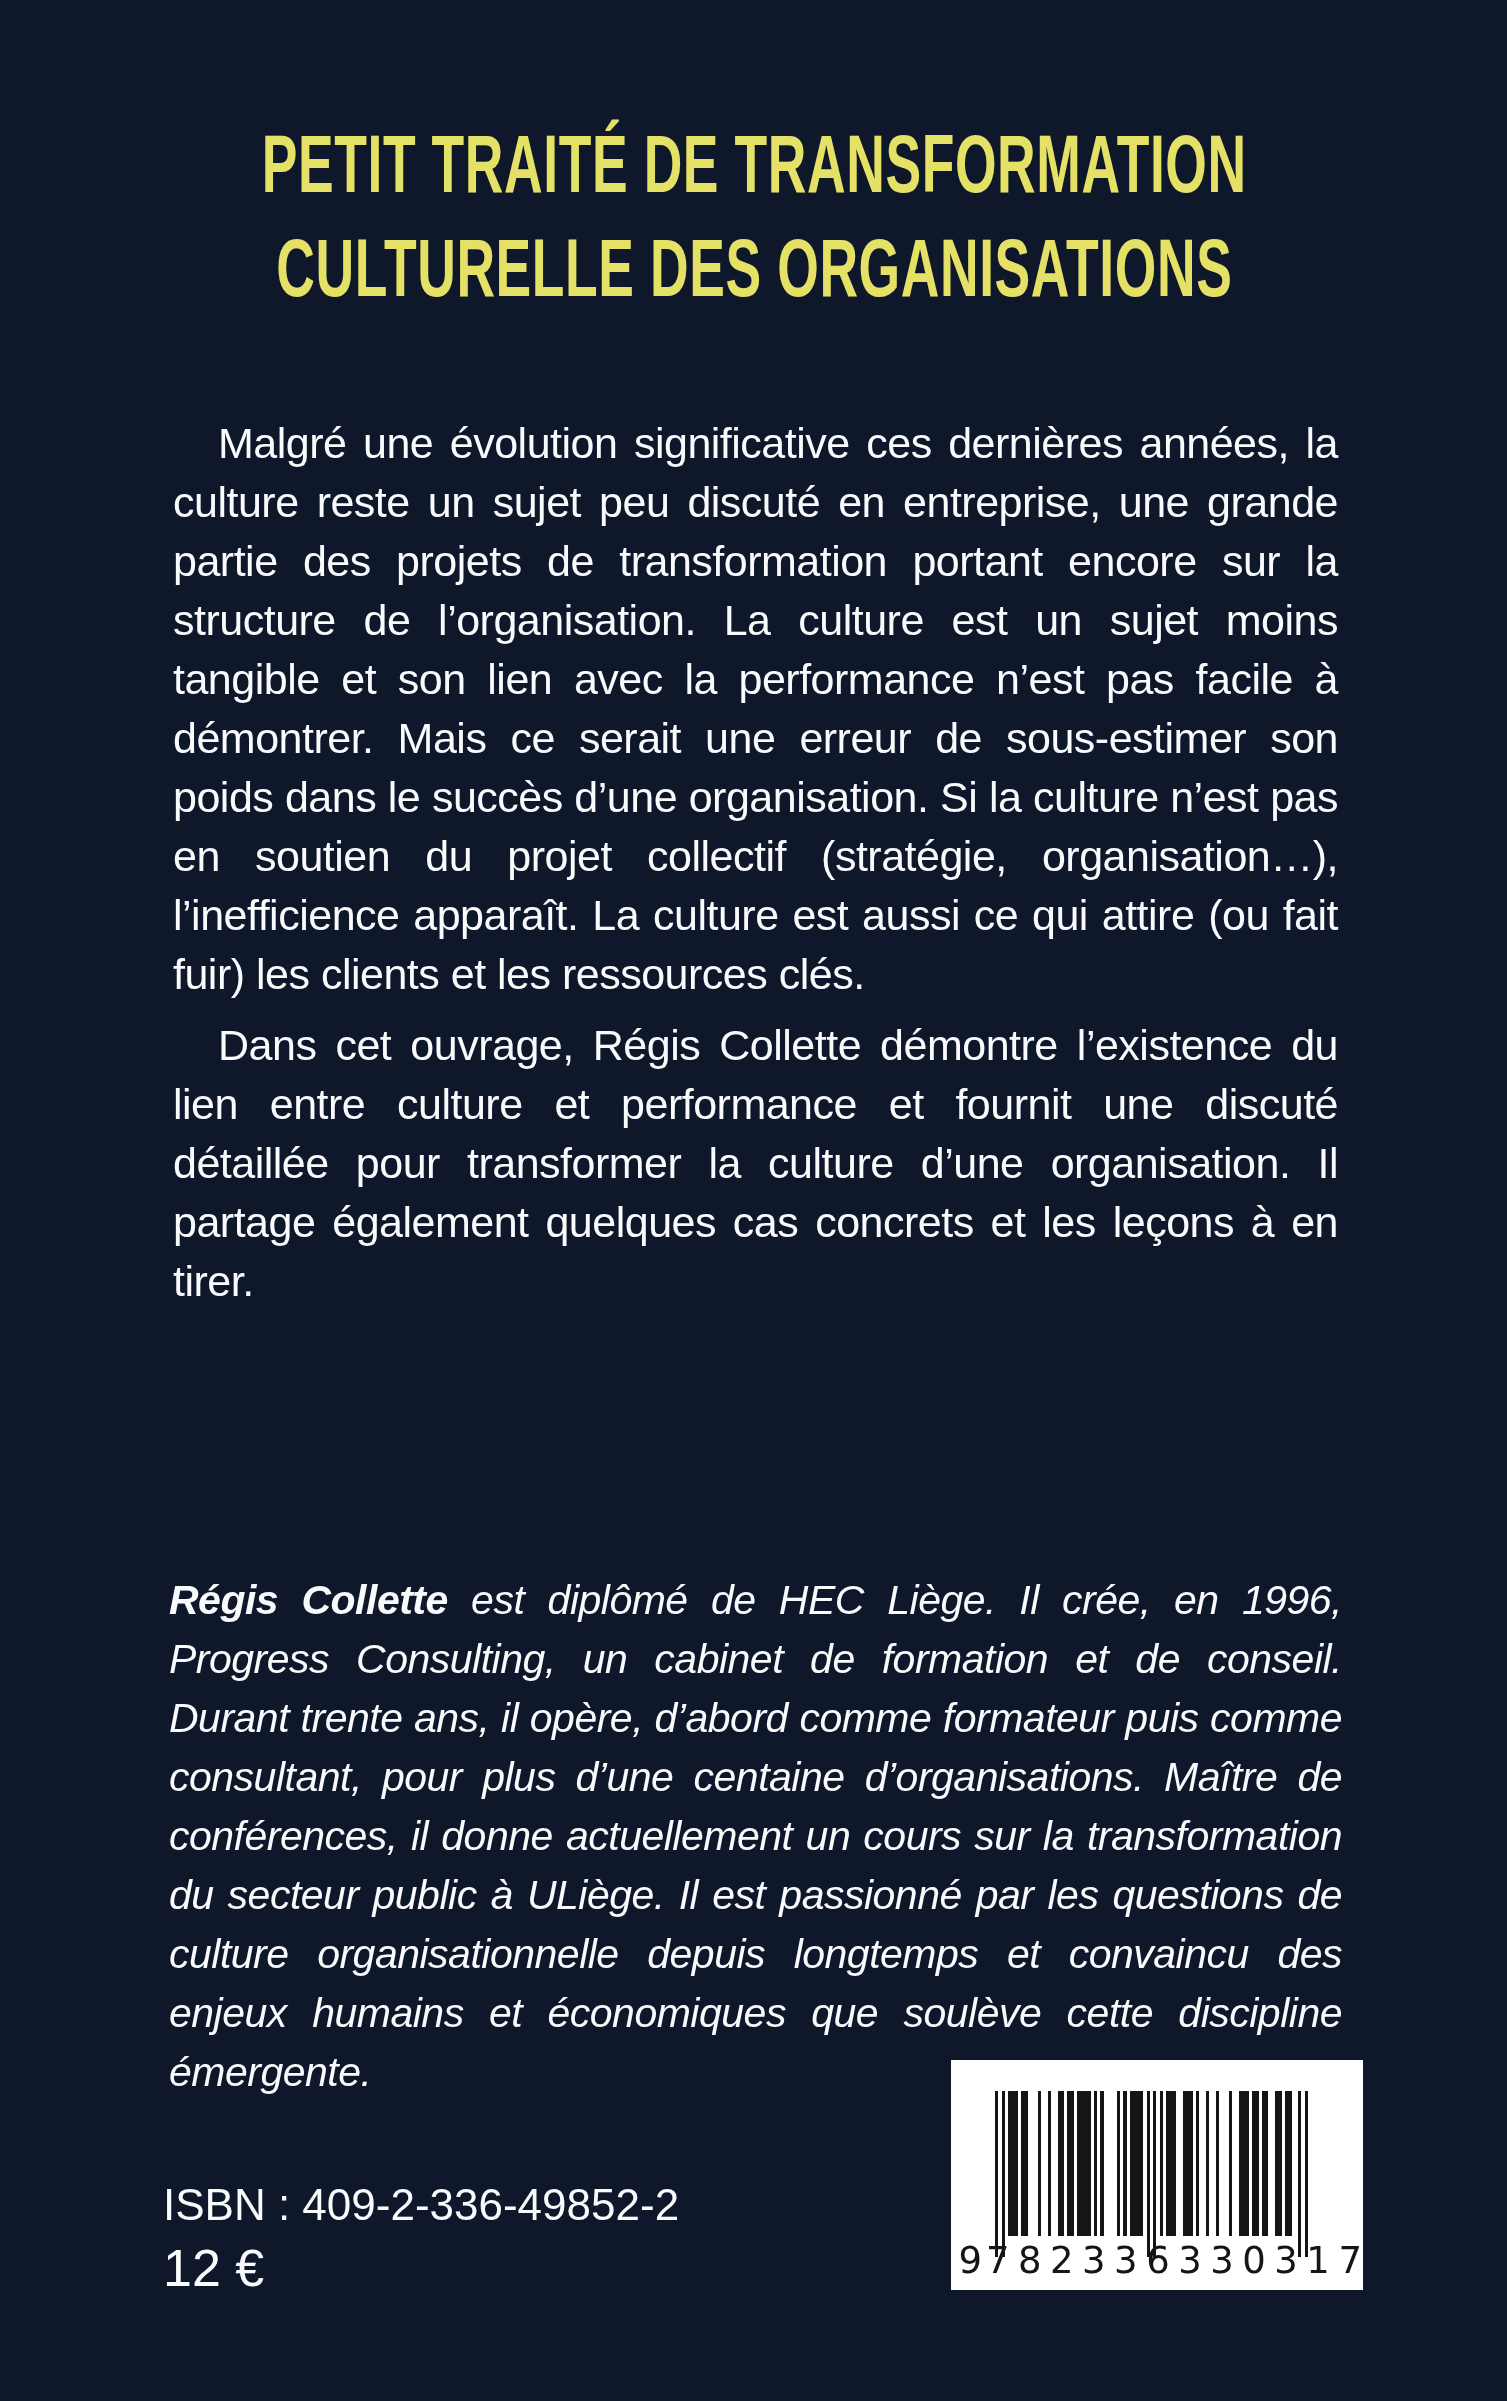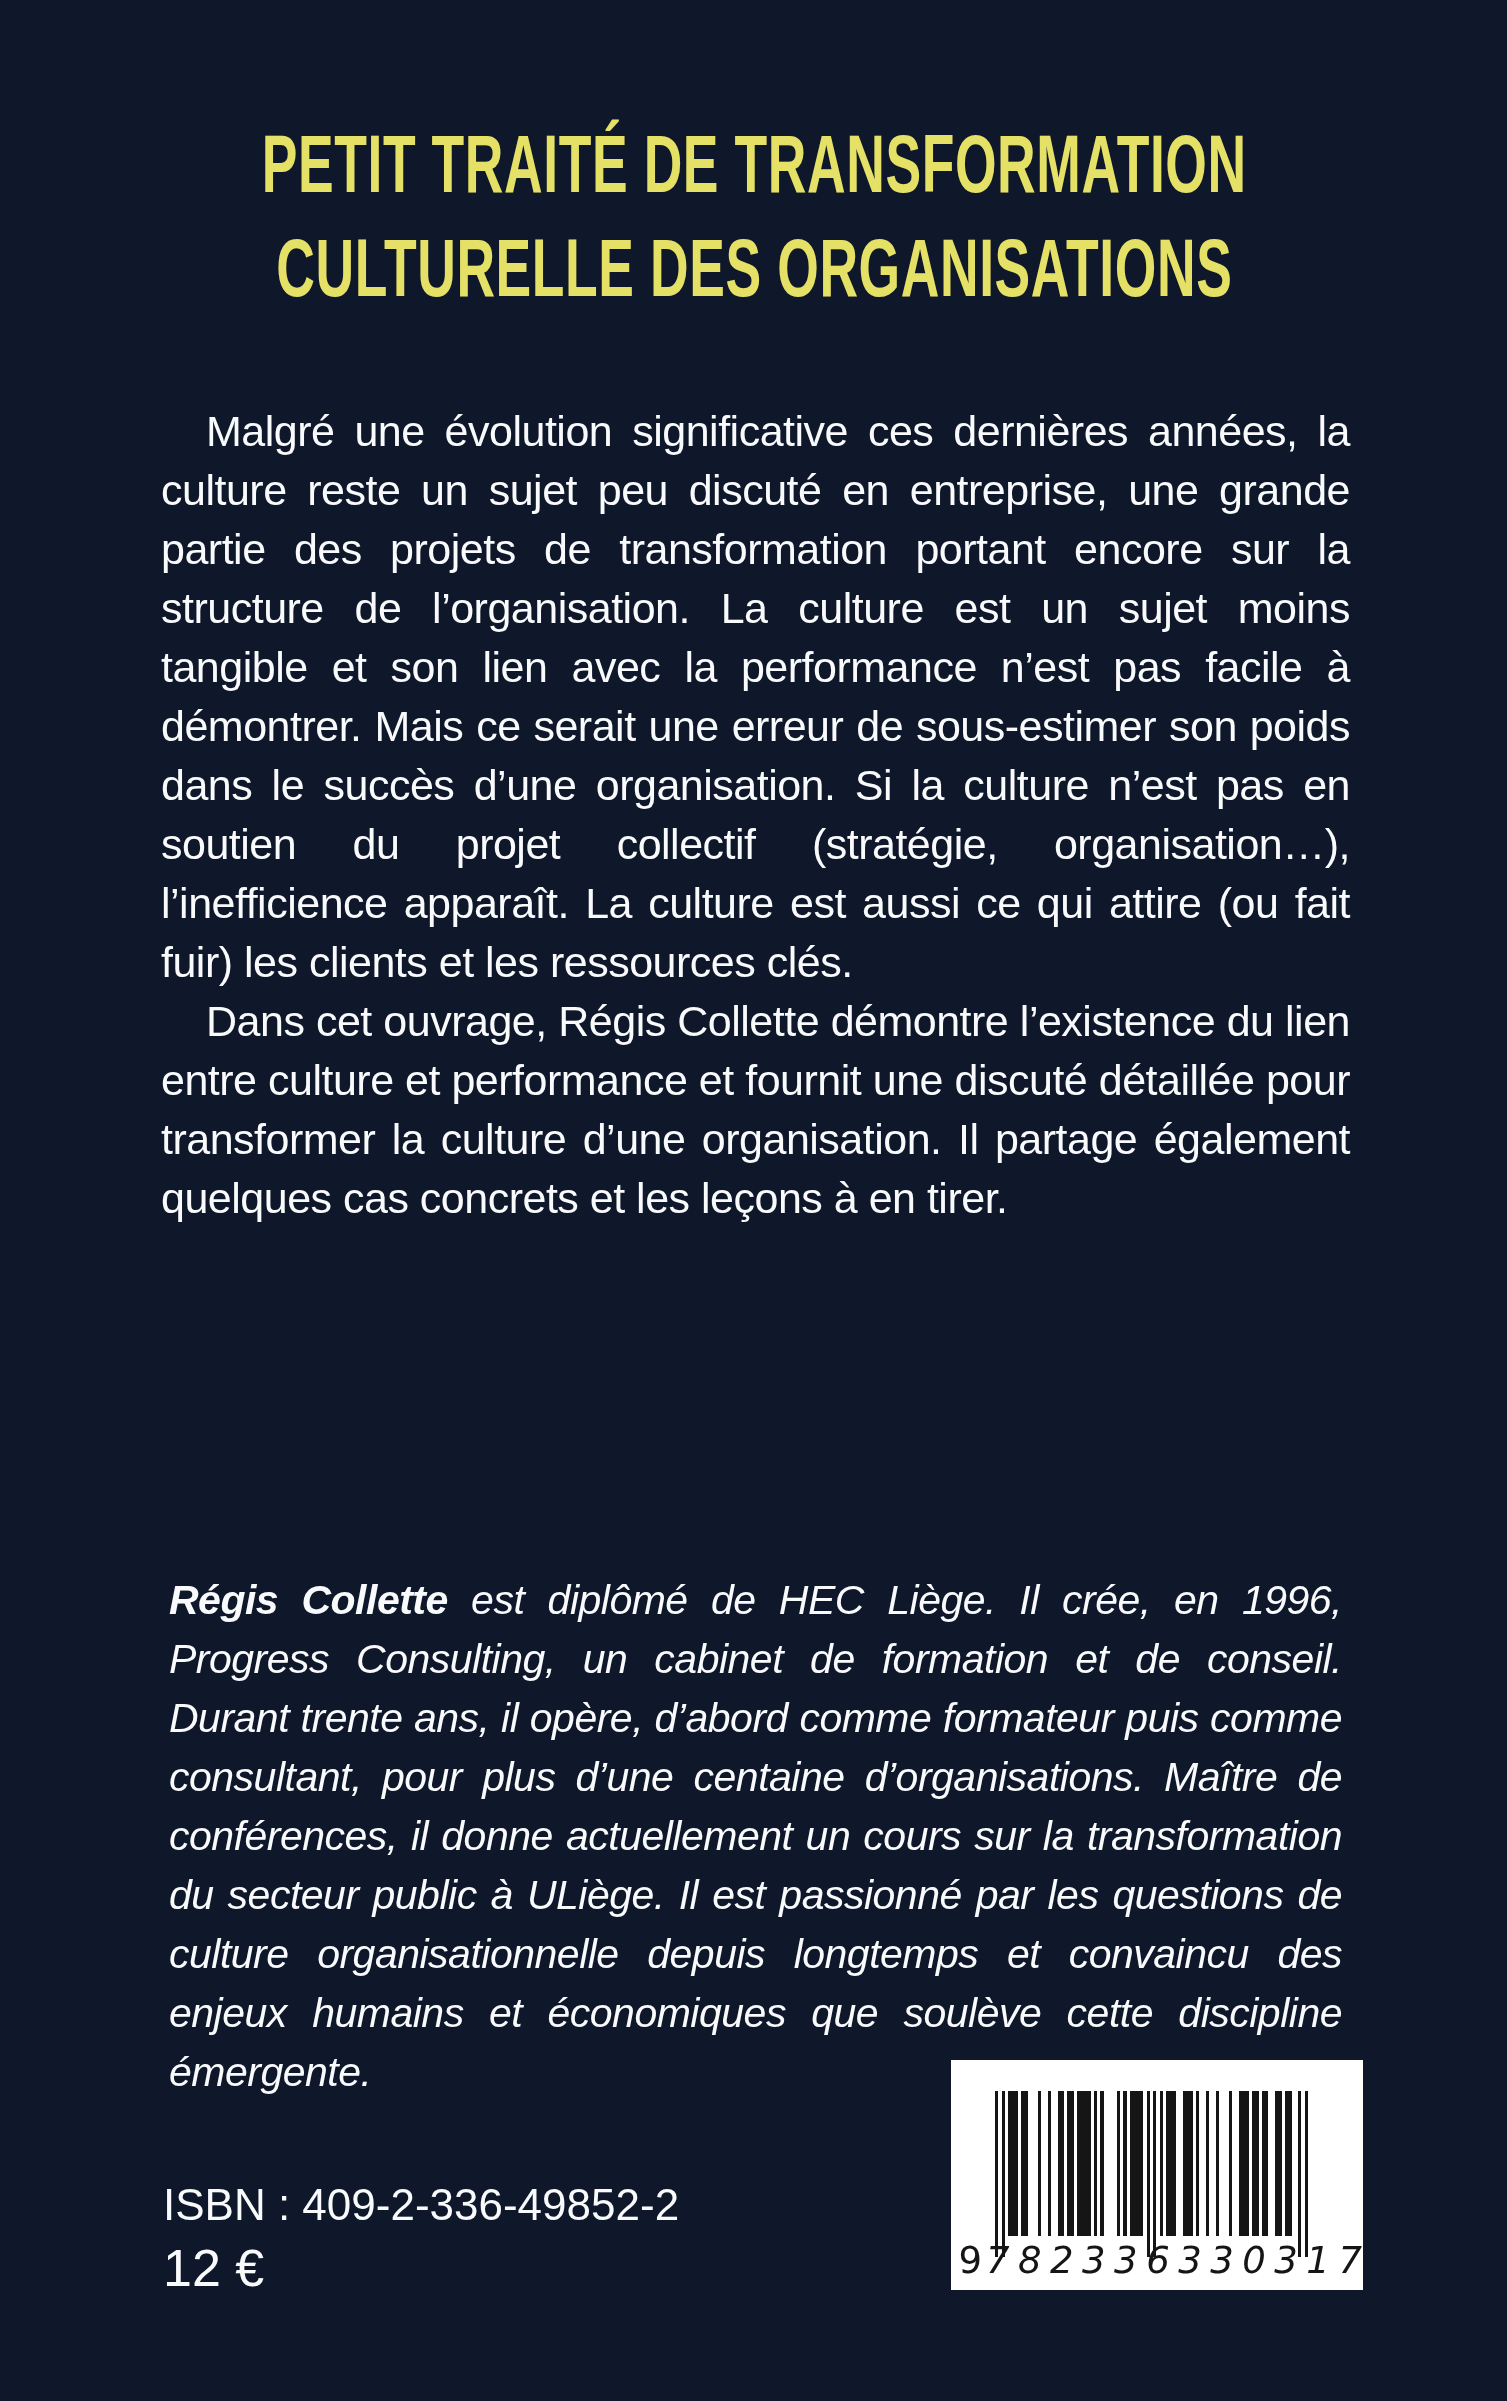--- a/index.html
+++ b/index.html
@@ -34,21 +34,21 @@
   
   .synopsis {
     position:absolute;
     top:402px; left:161px; width:1189px;
     color:#f9fafc;
     font-size:43px;
     line-height:59px;
     text-align:justify;
     letter-spacing:-0.5px;
   }
-  .synopsis p { margin:0; text-indent:45px; }
+  .synopsis p { margin:12px; text-indent:45px; }
 
   
   .bio {
     position:absolute;
     top:1563px; left:161px; width:1189px;
     color:#f9fafc;
     font-style:italic;
     font-size:41px;
     line-height:59px;
     text-align:justify;
@@ -96,21 +96,21 @@
     position:absolute;
     left:7.6px; right:15px; bottom:9.5px;
     display:flex;
     align-items:flex-end;
     color:#151515;
     font-size:37px;
     line-height:40px;
     font-family:"DejaVu Sans", sans-serif;
   }
   .barcode-digits .d-first { margin-right:3.8px; }
-  .barcode-digits .d-group { flex:1; text-align:left; letter-spacing:8.5px;font-style:italic; }
+  .barcode-digits .d-group { flex:1; text-align:left; letter-spacing:8.5px; }
 </style>
 </head>
 <body>
 
 <div class="cover">
 
   <header class="title">
     <span class="tline">PETIT TRAITÉ DE TRANSFORMATION</span><br>
     <span class="tline">CULTURELLE DES ORGANISATIONS</span>
   </header>

